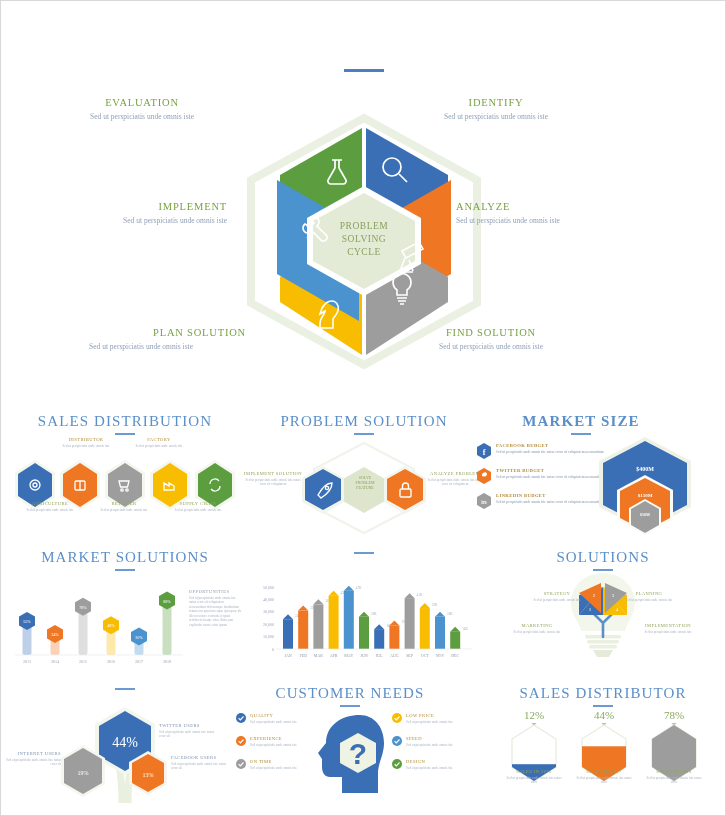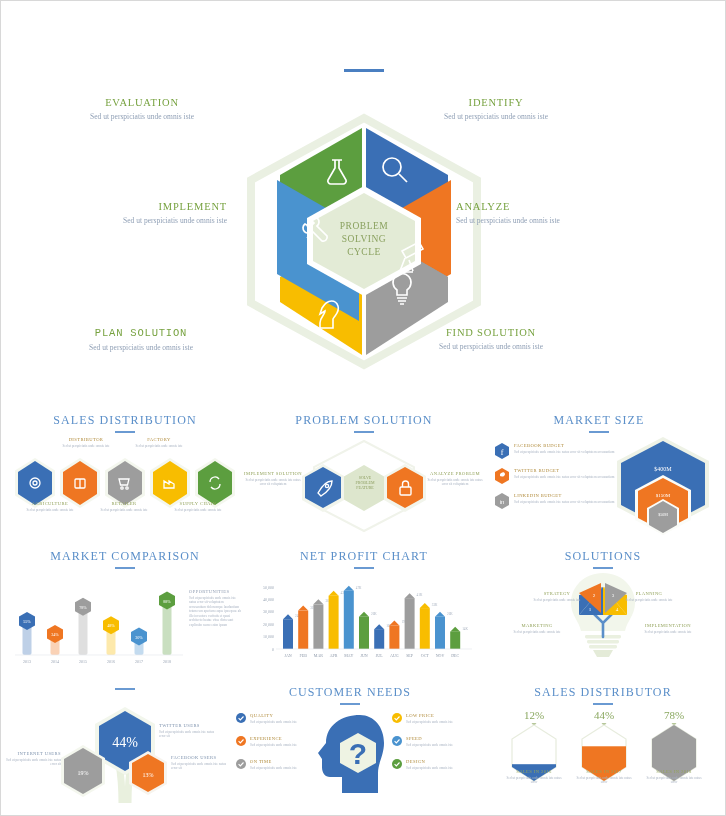--- a/index.html
+++ b/index.html
@@ -18,21 +18,21 @@
     color:#8aa15f;line-height:13px;letter-spacing:.5px;}
 
   .lbl{position:absolute;width:210px;}
   .lbl .t{font-family:"Liberation Serif",serif;font-size:10.5px;color:#77a240;letter-spacing:.8px;margin-bottom:4px;}
   .lbl .d{font-family:"Liberation Serif",serif;font-size:7.5px;color:#8f9fb5;}
   .lbl.left{text-align:right;}
   .lbl.right{text-align:left;}
 
   
   .panel{position:absolute;}
-  .p-title{text-align:center;font-family:"Liberation Serif",serif;font-size:12px;
+  .p-title{text-align:center;font-family:"Liberation Serif",serif;font-size:15px;
     color:#5b8fc9;letter-spacing:1.1px;}
   .p-rule{margin:3px auto 0;width:20px;height:2px;background:#6a9ad2;}
 
   .mini{font-family:"Liberation Serif",serif;}
   .mini .h{font-size:4.6px;color:#b08a3a;letter-spacing:.4px;}
   .mini .h.g{color:#93a35c;}
   .mini .h.b{color:#7d92ad;}
   .mini .p{font-size:3.4px;color:#a9b3c2;line-height:4.6px;margin-top:1.5px;}
   svg{display:block;overflow:visible;}
 </style>
@@ -102,21 +102,21 @@
   </div>
   <div class="lbl right" style="left:455px;top:200px;">
     <div class="t">ANALYZE</div>
     <div class="d">Sed ut perspiciatis unde omnis iste</div>
   </div>
   <div class="lbl right" style="left:385px;top:326px;">
     <div class="t" style="text-align:center;">FIND SOLUTION</div>
     <div class="d" style="text-align:center;">Sed ut perspiciatis unde omnis iste</div>
   </div>
   <div class="lbl left" style="left:35px;top:326px;">
-    <div class="t" style="text-align:center;font-family:Liberation Mono, monospace;">PLAN SOLUTION</div>
+    <div class="t" style="">PLAN SOLUTION</div>
     <div class="d" style="text-align:center;">Sed ut perspiciatis unde omnis iste</div>
   </div>
   <div class="lbl left" style="left:16px;top:200px;">
     <div class="t">IMPLEMENT</div>
     <div class="d">Sed ut perspiciatis unde omnis iste</div>
   </div>
 
   <div class="panel" style="left:8px;top:412px;width:232px;height:120px;">
     <div class="p-title">SALES DISTRIBUTION</div>
     <div class="p-rule"></div>
@@ -204,21 +204,21 @@
     </div>
     <div class="mini" style="position:absolute;left:97px;top:62px;width:40px;text-align:center;color:#96a86a;">
       <div style="font-size:4px;color:#8fa063;line-height:5px;">
         <span>SOLVE</span><br>
         <span>PROBLEM</span><br>
         <span>FEATURE</span>
       </div>
     </div>
   </div>
 
-  <div class="panel" style="left:482px;top:412px;width:232px;height:120px;">
+  <div class="panel" style="left:464px;top:412px;width:232px;height:120px;font-weight:bold;">
     <div class="p-title">MARKET SIZE</div>
     <div class="p-rule"></div>
 
     <div style="position:absolute;left:12px;top:30px;width:130px;">
       <div style="display:flex;gap:5px;margin-bottom:9px;">
         <svg width="14" height="16" viewBox="0 0 14 16">
           <polygon points="7,0 14,4 14,12 7,16 0,12 0,4" fill="#3a6fb5"></polygon>
           <text x="7" y="11.5" font-size="8" fill="#fff" text-anchor="middle" font-family="Liberation Serif, serif">f</text>
         </svg>
         <div class="mini" style="width:108px;">
@@ -255,21 +255,21 @@
       <polygon points="50,43 75,56 75,83 50,96 25,83 25,56" fill="#ef7622"></polygon>
       <polygon points="50,64 66,73 66,91 50,100 34,91 34,73" fill="#fbfcf8"></polygon>
       <polygon points="50,66 64,74 64,90 50,98 36,90 36,74" fill="#9d9d9d"></polygon>
       <text x="50" y="36" font-size="6" fill="#fff" text-anchor="middle" font-family="Liberation Serif, serif">$400M</text>
       <text x="50" y="62" font-size="5" fill="#fff" text-anchor="middle" font-family="Liberation Serif, serif">$150M</text>
       <text x="50" y="81" font-size="4" fill="#fff" text-anchor="middle" font-family="Liberation Serif, serif">$50M</text>
     </svg>
   </div>
 
   <div class="panel" style="left:8px;top:548px;width:232px;height:120px;">
-    <div class="p-title">MARKET COMPARISON</div>
+    <div class="p-title">MARKET SOLUTIONS</div>
     <div class="p-rule"></div>
     <svg width="175" height="96" viewBox="0 0 175 96" style="position:absolute;left:2px;top:24px;">
       <g id="mc-bars">
           <rect x="11.5" y="47.9" width="9" height="34.1" fill="#3a6fb5" opacity="0.33" rx="2"></rect>
           <polygon points="16,38.9 24,43.4 24,52.4 16,56.9 8,52.4 8,43.4" fill="#3a6fb5"></polygon>
           <text x="16" y="50.1" font-size="4.2" fill="#fff" text-anchor="middle" font-family="Liberation Serif, serif">55%</text>
           <text x="16" y="90" font-size="4" text-anchor="middle" fill="#97a2b2" font-family="Liberation Serif, serif">2013</text>
           <rect x="39.5" y="60.92" width="9" height="21.080000000000002" fill="#ef7622" opacity="0.33" rx="2"></rect>
           <polygon points="44,51.92 52,56.42 52,65.42 44,69.92 36,65.42 36,56.42" fill="#ef7622"></polygon>
           <text x="44" y="63.120000000000005" font-size="4.2" fill="#fff" text-anchor="middle" font-family="Liberation Serif, serif">34%</text>
@@ -293,21 +293,20 @@
         </g>
       <line x1="4" y1="82" x2="172" y2="82" stroke="#e6e9ee" stroke-width="0.7"></line>
     </svg>
     <div class="mini" style="position:absolute;left:180px;top:40px;width:52px;">
       <div class="h b" style="color:#8d9ab0;">OPPORTUNITIES</div>
       <div class="p">Sed ut perspiciatis unde omnis iste natus error sit voluptatem accusantium doloremque laudantium totam rem aperiam eaque ipsa quae ab illo inventore veritatis et quasi architecto beatae vitae dicta sunt explicabo nemo enim ipsam</div>
     </div>
   </div>
 
   <div class="panel" style="left:247px;top:548px;width:232px;height:120px;">
-    <div class="p-title">NET PROFIT CHART</div>
     <div class="p-rule"></div>
     <svg width="228" height="98" viewBox="0 0 228 98" style="position:absolute;left:2px;top:22px;">
       <g id="np-yticks">
           <text x="24" y="67.1" font-size="4" text-anchor="end" fill="#9aa6b6" font-family="Liberation Serif, serif">10,000</text>
           <text x="24" y="54.7" font-size="4" text-anchor="end" fill="#9aa6b6" font-family="Liberation Serif, serif">20,000</text>
           <text x="24" y="42.300000000000004" font-size="4" text-anchor="end" fill="#9aa6b6" font-family="Liberation Serif, serif">30,000</text>
           <text x="24" y="29.9" font-size="4" text-anchor="end" fill="#9aa6b6" font-family="Liberation Serif, serif">40,000</text>
           <text x="24" y="17.5" font-size="4" text-anchor="end" fill="#9aa6b6" font-family="Liberation Serif, serif">50,000</text>
           <text x="24" y="79.5" font-size="4" text-anchor="end" fill="#9aa6b6" font-family="Liberation Serif, serif">0</text>
         </g>

